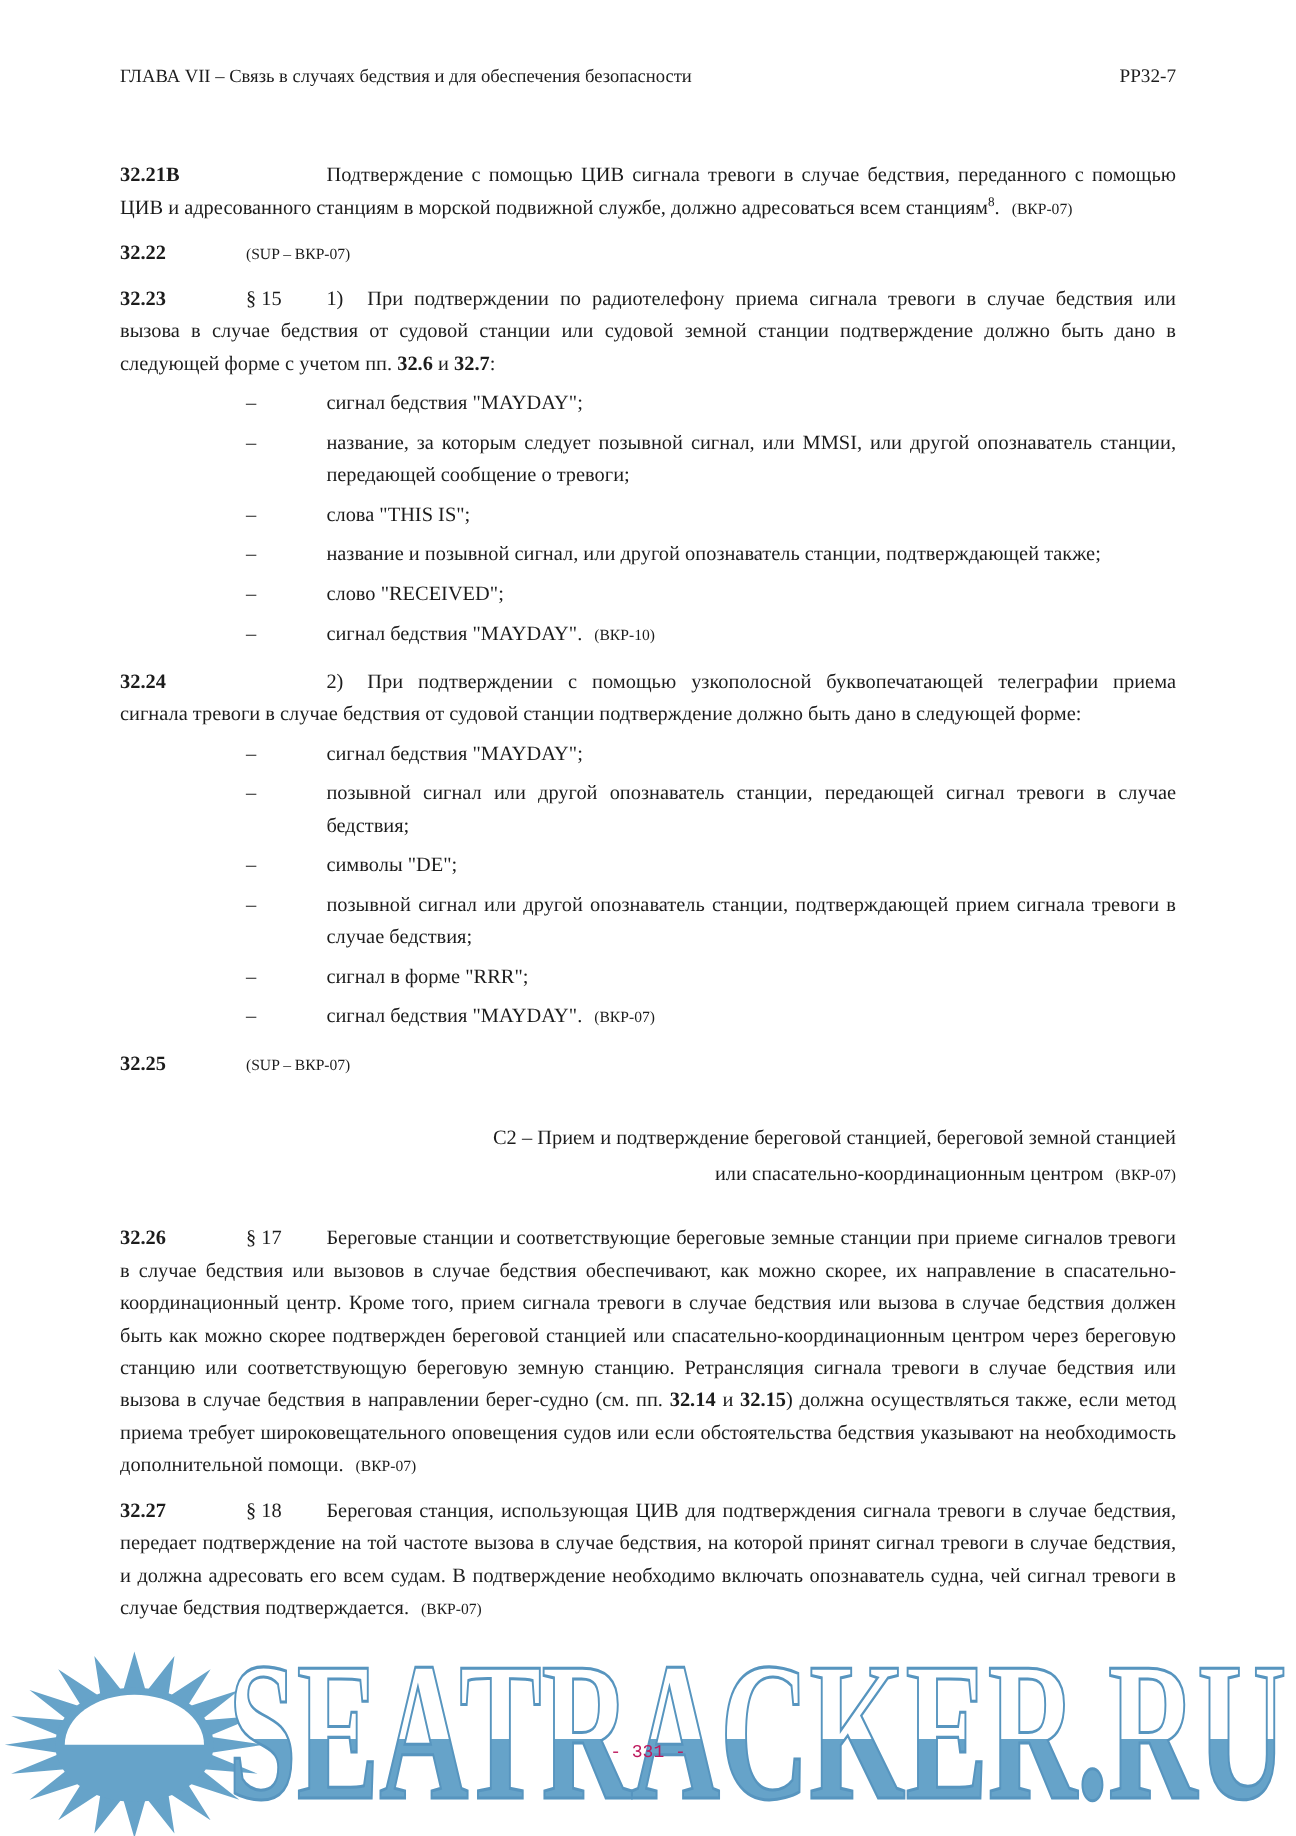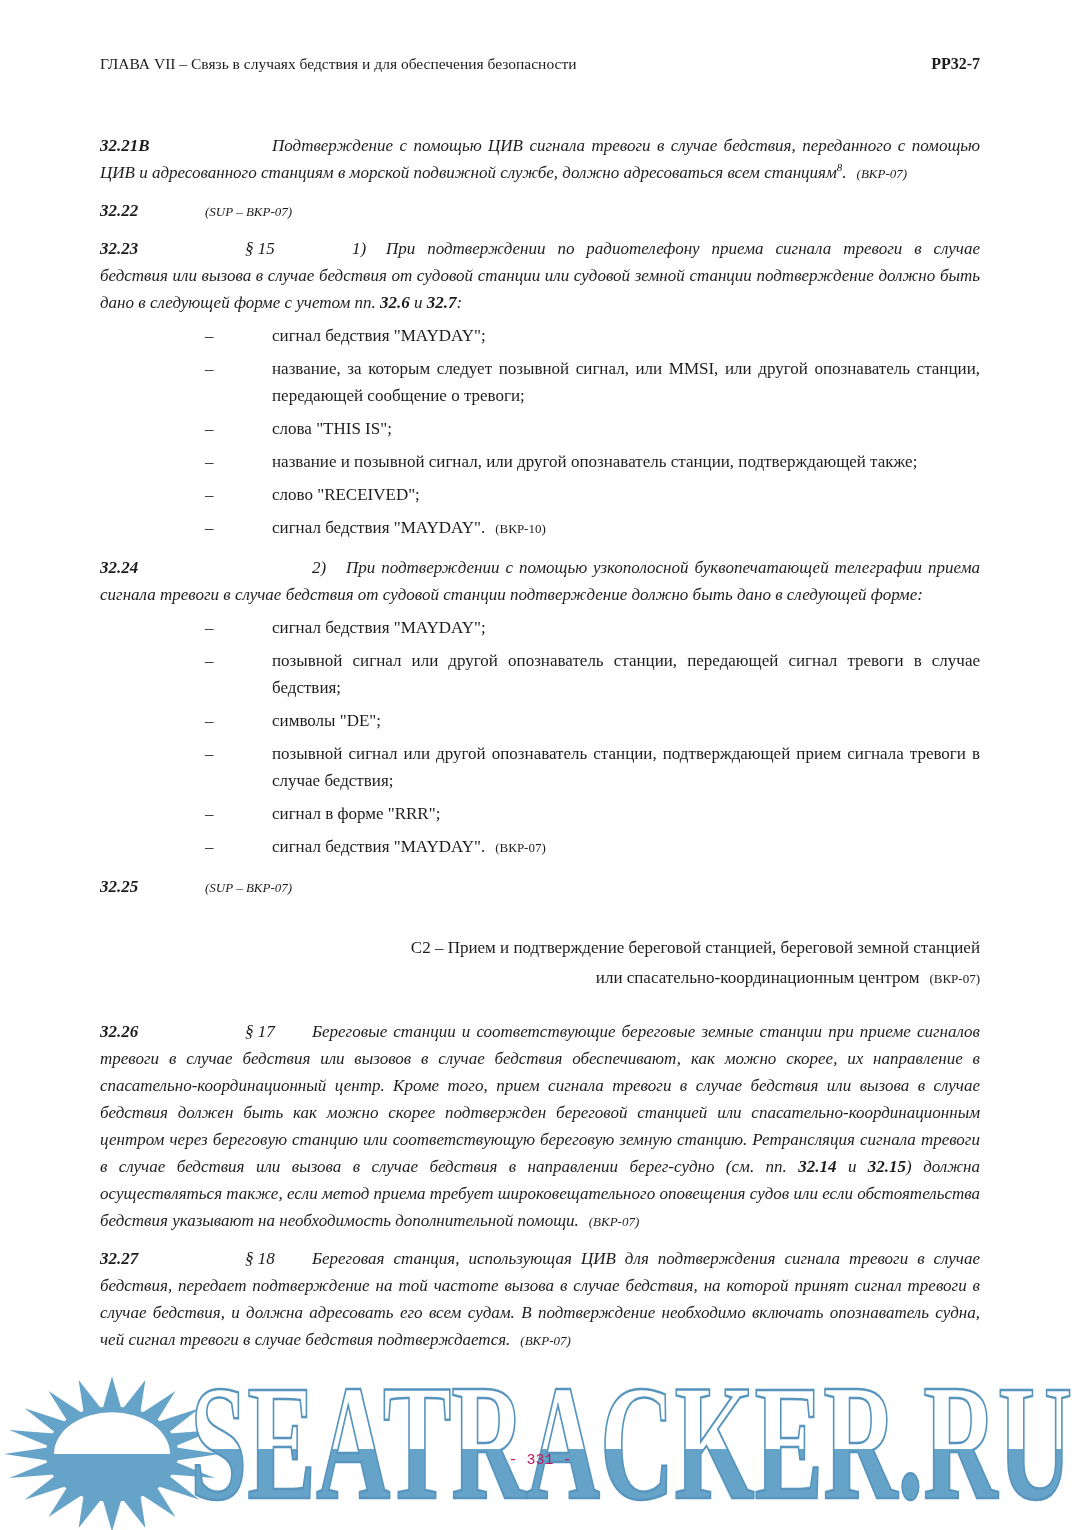--- a/index.html
+++ b/index.html
@@ -4,24 +4,24 @@
 <style>
   html,body { margin:0; padding:0; background:#ffffff; }
   .page {
     position:relative; width:1080px; height:1530px; background:#ffffff;
     font-family:"Liberation Serif","DejaVu Serif",serif; color:#1c1c1c;
     overflow:hidden;
   }
   .content { position:relative; z-index:2; padding:52px 100px 0 100px; }
   .hdr { display:flex; justify-content:space-between; align-items:center;
          font-size:15.5px; line-height:24px; }
-  .hdr-right { font-weight:bold; font-size:16px; }
-  .para { margin:0; font-size:17px; line-height:27px; text-align:justify;font-style:italic; }
+  .hdr-right { font-weight:normal; font-size:16px; }
+  .para { margin:0; font-size:17px; line-height:27px; text-align:justify; }
   .num { font-weight:bold; display:inline-block; }
-  .tabspan { display:inline-block;margin-left:40px; }
+  .tabspan { display:inline-block; }
   .w105 { width:105px; }
   .w172 { width:172px; }
   .w67  { width:67px; }
   .w34  { width:34px; }
   .li { position:relative; font-size:17px; line-height:27px; text-align:justify;
         padding-left:172px; margin-top:6px; }
   .li .dash { position:absolute; left:105px; top:0; }
   .wrc { font-size:13px; margin-left:10px; white-space:nowrap; }
   .fn { font-size:11px; line-height:0; vertical-align:super; }
   .c2 { text-align:right; font-size:17px; line-height:30px; margin-top:32px; } .mt10{margin-top:10px;} .mt12{margin-top:12px;}

